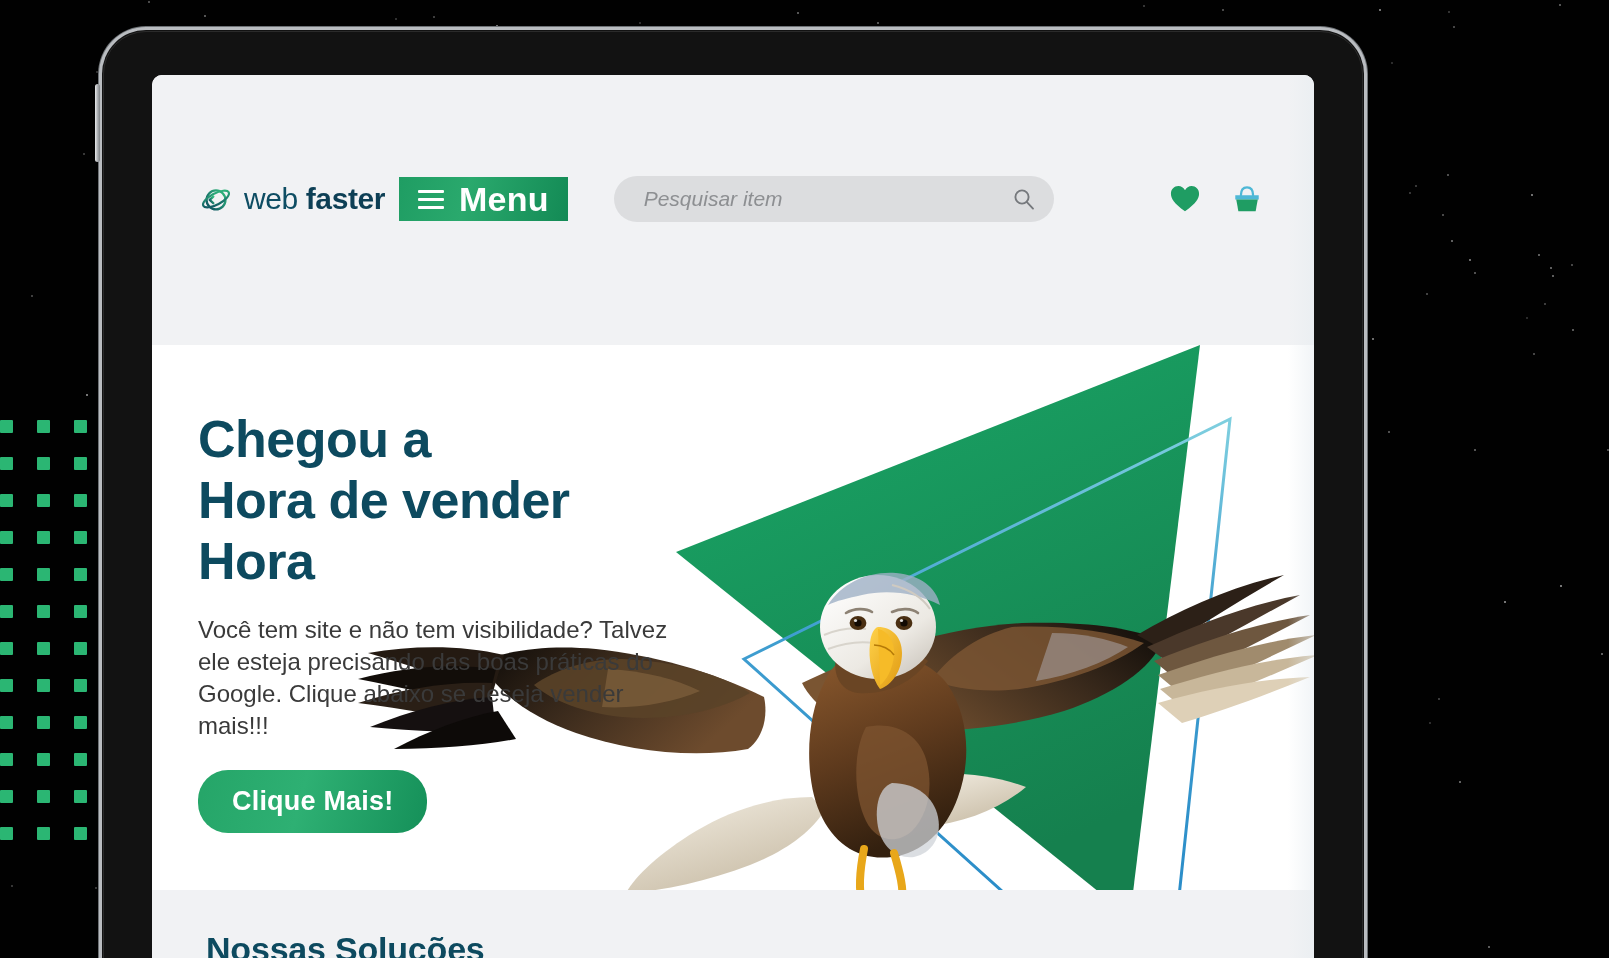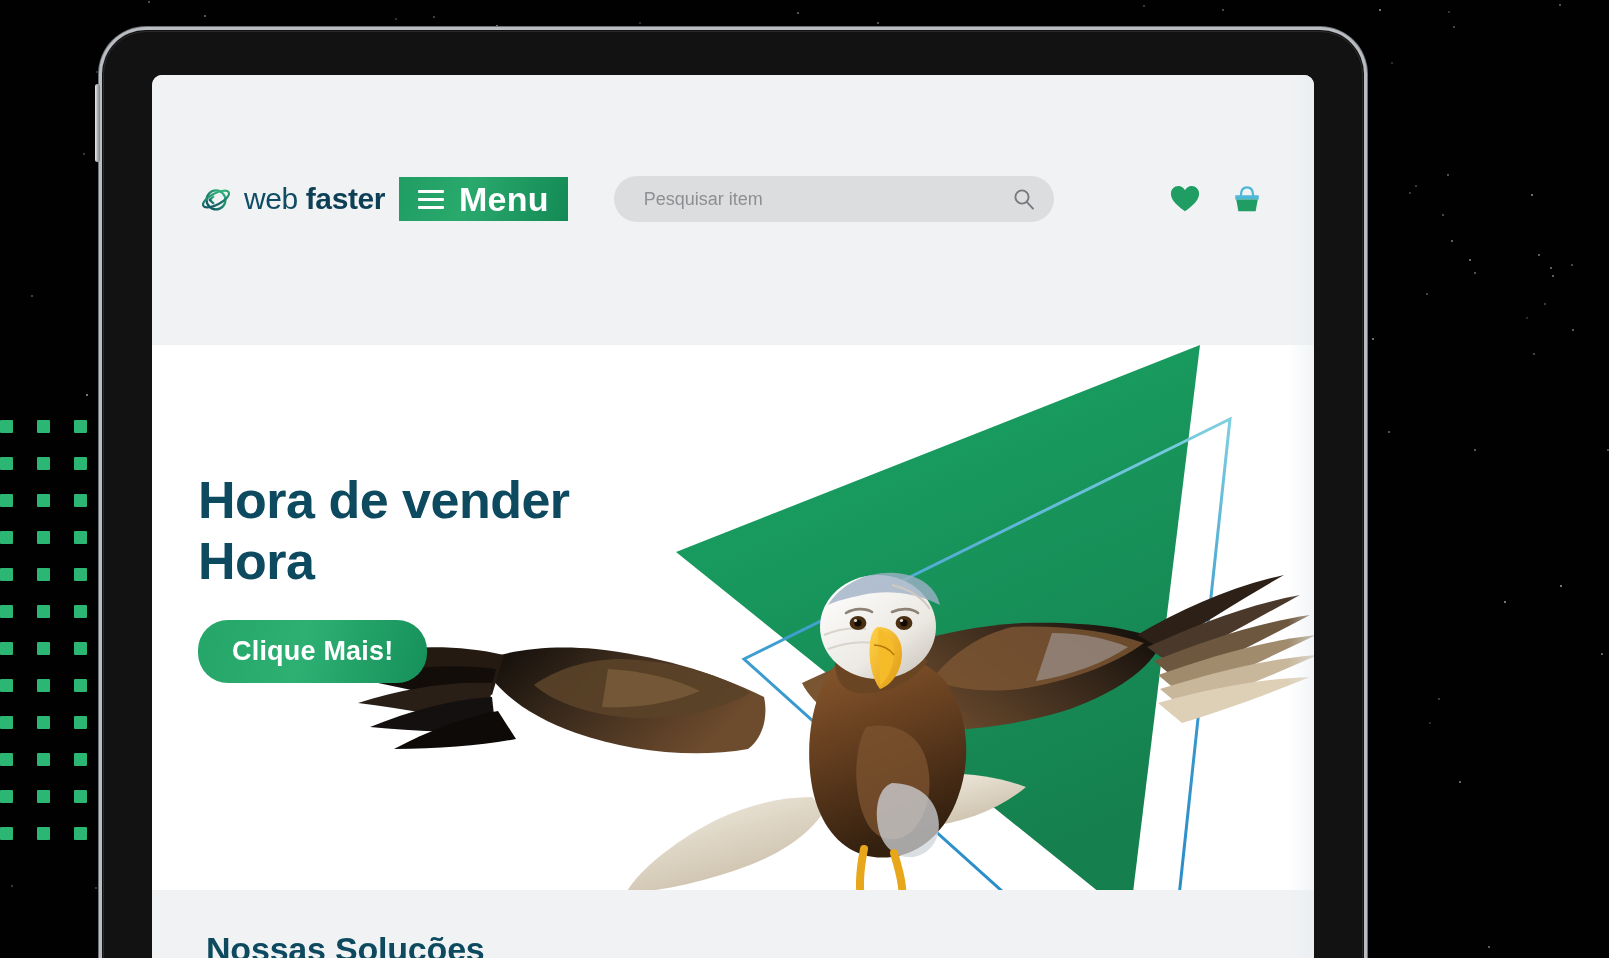--- a/index.html
+++ b/index.html
@@ -153,22 +153,23 @@
     height: 46px;
   }
   #search-input {
     width: 100%; height: 100%;
     border: none;
     outline: none;
     border-radius: 23px;
     background: #dcdddf;
     padding: 0 52px 0 30px;
     font-family: "Liberation Sans", sans-serif;
-    font-size: 18px;
+    font-size: 21px;
     color: #4a4a4a;
+    font-style: italic;
   }
   #search-input::placeholder { color: #8d8f92; }
   #search-icon {
     position: absolute;
     right: 18px; top: 50%;
     transform: translateY(-50%);
     width: 24px; height: 24px;
     pointer-events: none;
   }
 
@@ -552,21 +553,22 @@
             </g>
             <g stroke="#161616" stroke-width="4.5" stroke-linecap="round" fill="none">
               <path d="M696,634 C694,646 692,654 688,660"></path>
               <path d="M722,638 C724,650 724,658 722,664"></path>
               <path d="M757,630 C762,640 764,648 762,656"></path>
             </g>
           </g>
         </svg>
 
         <div id="hero-copy">
-          <h1 id="hero-title"><br><span>Hora de vender</span><br><span>Hora</span></h1>
+          <h1 id="hero-title"><span>Chegou a</span><br><span>Hora de vender</span><br><span>Hora</span></h1>
+          <p id="hero-text">Você tem site e não tem visibilidade? Talvez ele esteja precisando das boas práticas do Google. Clique abaixo se deseja vender mais!!!</p>
           <button id="cta-button">Clique Mais!</button>
         </div>
       </div>
 
       <div id="solutions">
         <h2 id="solutions-title">Nossas Soluções</h2>
       </div>
 
       <div id="screen-glare"></div>
     </div>

